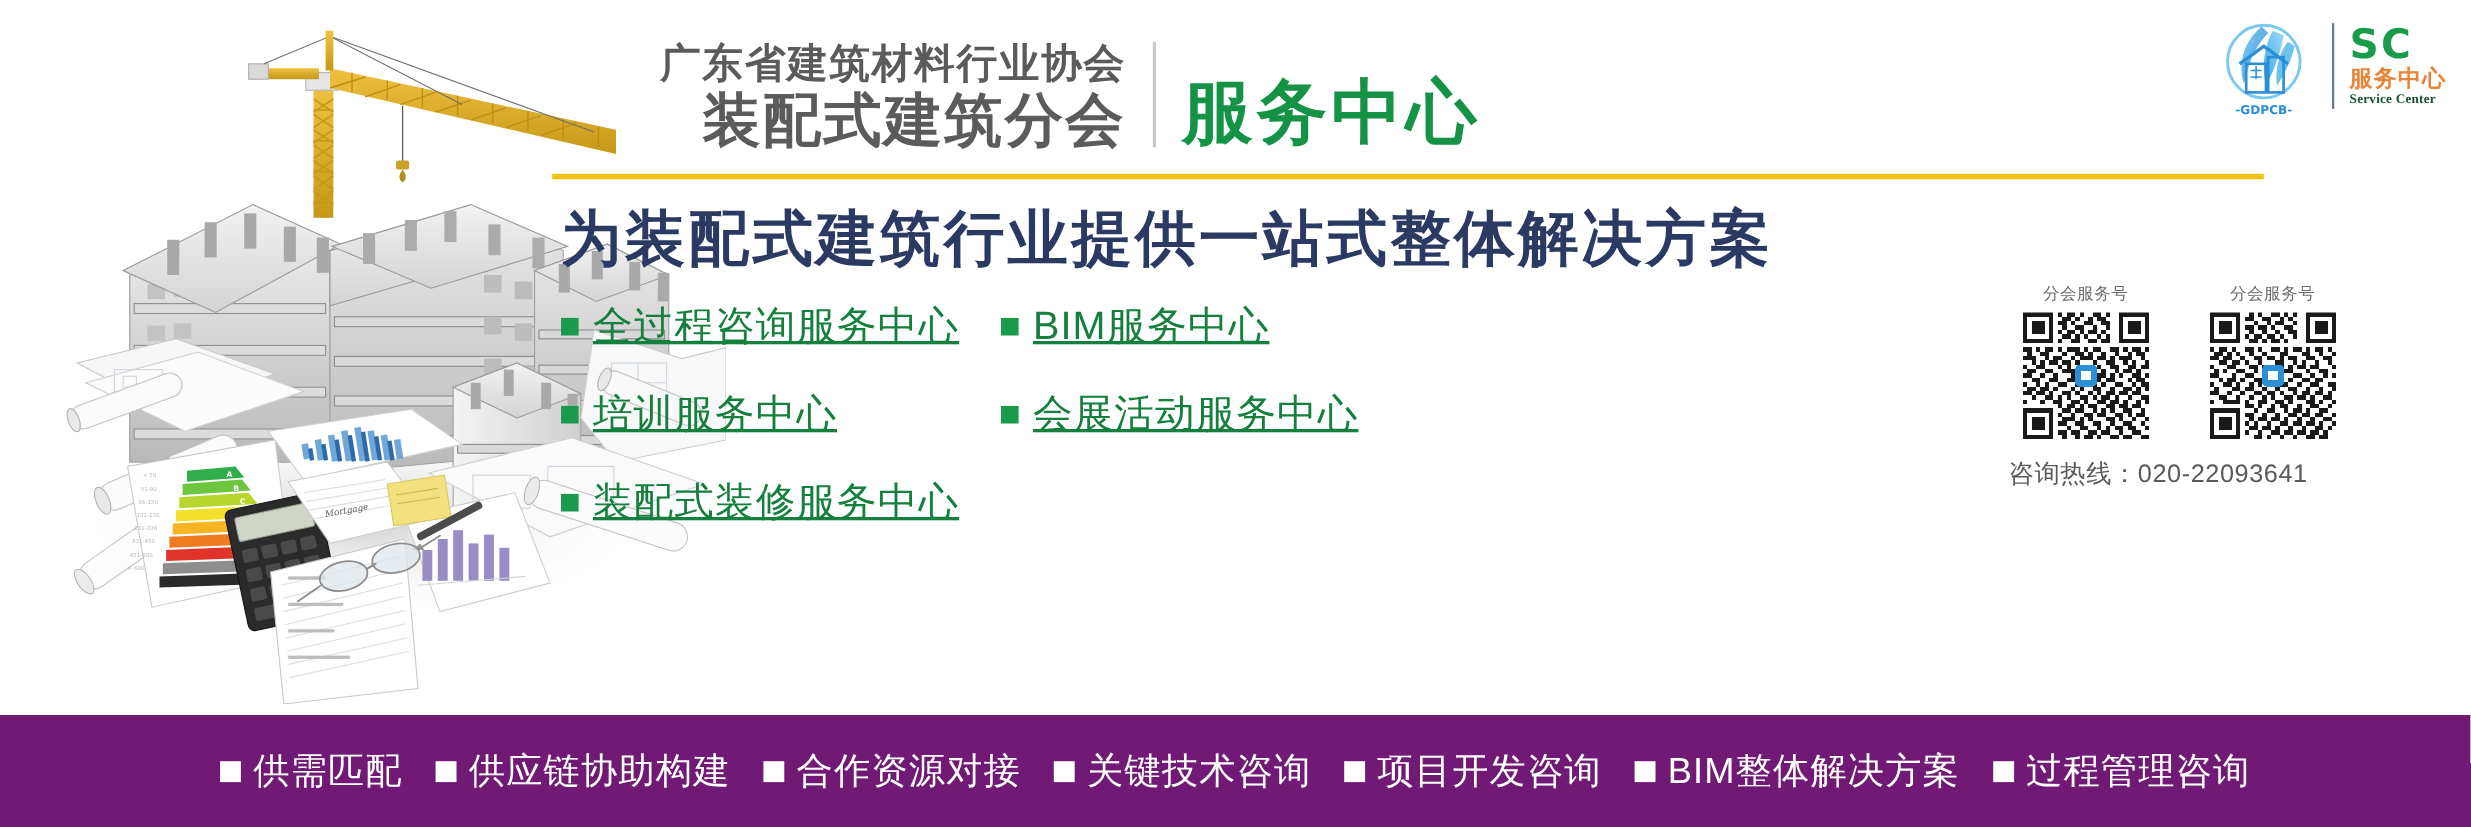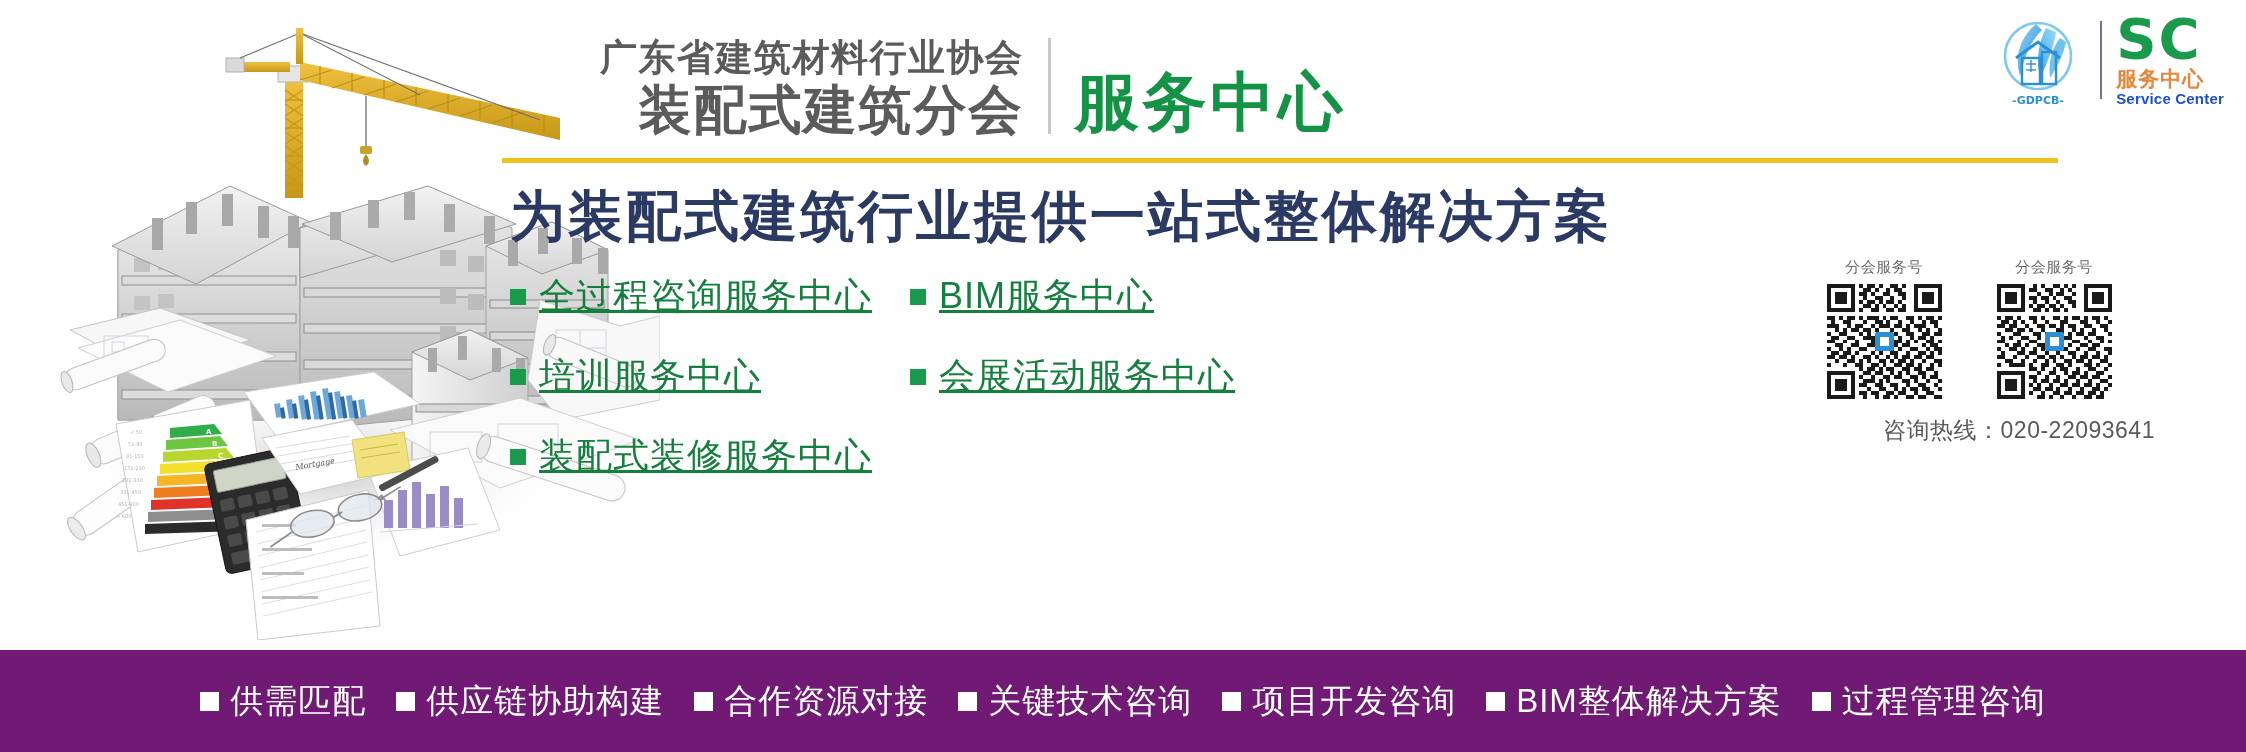--- a/index.html
+++ b/index.html
@@ -25,25 +25,25 @@
   .logo-block {
     position:absolute; right:22px; top:12px;
     display:flex; align-items:center; gap:14px;
   }
   .logo-mark { width:96px; height:96px; position:relative; }
   .logo-mark svg { display:block; }
   .logo-divider { width:2px; height:78px; background:#2c3c64; opacity:.7; }
   .logo-text { display:flex; flex-direction:column; align-items:flex-start; }
   .logo-sc {
     font-family:"DejaVu Sans",sans-serif;
-    font-size:56px; font-weight:bold; color:#1a9b4c;
+    font-size:37px; font-weight:bold; color:#1a9b4c;
     letter-spacing:2px; line-height:.95;
   }
   .logo-cn { font-size:21px; font-weight:bold; color:#e8853a; letter-spacing:1px; margin-top:2px; line-height:1.1;}
-  .logo-en { font-size:15px; font-weight:bold; color:#1d4ed8; letter-spacing:.2px; line-height:1.2;}
+  .logo-en { font-size:12px; font-weight:bold; color:#14532d; letter-spacing:.2px; line-height:1.2;font-family:Liberation Serif, serif;}
 
   
   .title-row {
     position:absolute; left:-60px; top:38px;
     display:flex; align-items:flex-end;
   }
   .assoc {
     display:flex; flex-direction:column; align-items:flex-end;
     color:#5b5b5b; line-height:1;
   }
@@ -82,21 +82,21 @@
     row-gap:31px; column-gap:0;
   }
   .svc-item { display:flex; align-items:center; white-space:nowrap; }
   .svc-bullet {
     width:16px; height:16px; background:#1a9b4c; flex:0 0 auto;
     margin-right:13px;
   }
   .svc-label { font-size:36px; color:#15803d; letter-spacing:1px;text-decoration:underline; }
 
   
-  .qr-block { position:absolute; right:22px; top:258px; width:420px;text-align:center; }
+  .qr-block { position:absolute; right:10px; top:258px; width:420px; }
   .qr-row { display:flex; justify-content:flex-start; gap:30px; padding-left:10px; }
   .qr-cell { display:flex; flex-direction:column; align-items:center; width:140px; }
   .qr-cap { font-size:15px; color:#6b6b6b; margin-bottom:7px; letter-spacing:.5px; }
   .qr-img { width:115px; height:115px; }
   .qr-img svg { display:block; }
   .hotline {
     margin-top:16px; padding-left:10px;
     font-size:23px; color:#5a5a5a; letter-spacing:.5px; white-space:nowrap;
   }
 

